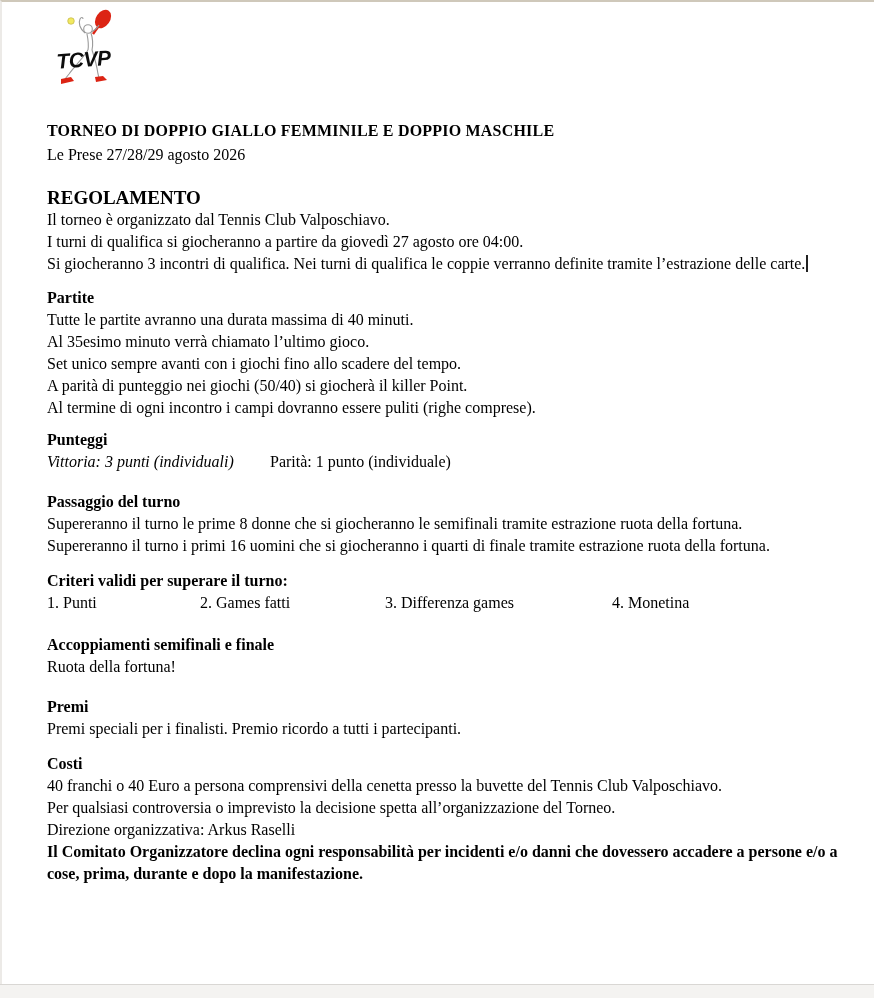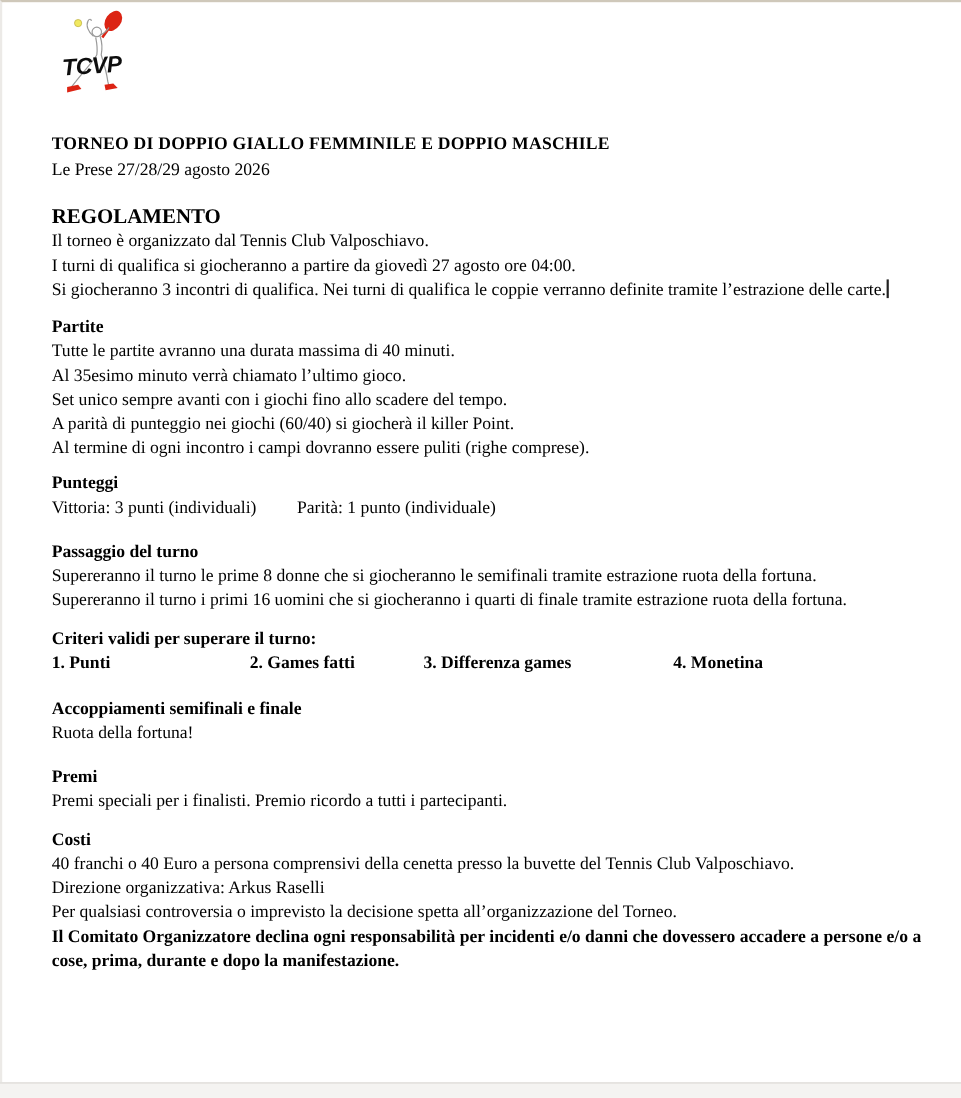--- a/index.html
+++ b/index.html
@@ -28,23 +28,23 @@
   .subtitle { font-size:16px; line-height:22px; margin:1px 0 0 0; }
   .h-main { font-size:19px; font-weight:bold; line-height:22px; margin:21px 0 0 0; }
   .h-sec  { font-size:16px; font-weight:bold; line-height:22px; margin:0; }
   .line, .para { font-size:16px; line-height:22px; margin:0; }
   .mt12{margin-top:12px} .mt10{margin-top:10px} .mt18{margin-top:18px}
   .mt14{margin-top:13px} .mt32{margin-top:20px} .mt13{margin-top:13px}
   .caret {
     display:inline-block; width:1.5px; height:17px; background:#222;
     vertical-align:-3px; margin-left:1px;
   }
-  .cell-a { display:inline-block; width:223px; }
-  .crit-row { position:relative; height:22px; font-size:16px; line-height:22px;font-weight:bold; }
-  .crit-1{position:absolute;left:0}   .crit-2{position:absolute;left:180px}
+  .cell-a { display:inline-block; width:223px;font-style:italic; }
+  .crit-row { position:relative; height:22px; font-size:16px; line-height:22px; }
+  .crit-1{position:absolute;left:0}   .crit-2{position:absolute;left:153px}
   .crit-3{position:absolute;left:338px} .crit-4{position:absolute;left:565px}
   .bold-para { font-size:16px; font-weight:bold; line-height:22px; margin:0; }
 </style>
 </head>
 <body>
 
 <div class="page">
   <div class="content">
 
     <div class="logo">
@@ -72,21 +72,21 @@
 
     <h2 class="h-main">REGOLAMENTO</h2>
     <p class="para">Il torneo è organizzato dal Tennis Club Valposchiavo.</p>
     <p class="para">I turni di qualifica si giocheranno a partire da giovedì 27 agosto ore 04:00.</p>
     <p class="para"><span>Si giocheranno 3 incontri di qualifica. Nei turni di qualifica le coppie verranno definite tramite l’estrazione delle carte.</span><span class="caret"></span></p>
 
     <h3 class="h-sec mt12">Partite</h3>
     <p class="para">Tutte le partite avranno una durata massima di 40 minuti.</p>
     <p class="para">Al 35esimo minuto verrà chiamato l’ultimo gioco.</p>
     <p class="para">Set unico sempre avanti con i giochi fino allo scadere del tempo.</p>
-    <p class="para">A parità di punteggio nei giochi (60/40) si giocherà il killer Point.</p>
+    <p class="para">A parità di punteggio nei giochi (50/40) si giocherà il killer Point.</p>
     <p class="para">Al termine di ogni incontro i campi dovranno essere puliti (righe comprese).</p>
 
     <h3 class="h-sec mt10">Punteggi</h3>
     <p class="para"><span class="cell-a">Vittoria: 3 punti (individuali)</span><span>Parità: 1 punto (individuale)</span></p>
 
     <h3 class="h-sec mt18">Passaggio del turno</h3>
     <p class="para">Supereranno il turno le prime 8 donne che si giocheranno le semifinali tramite estrazione ruota della fortuna.</p>
     <p class="para">Supereranno il turno i primi 16 uomini che si giocheranno i quarti di finale tramite estrazione ruota della fortuna.</p>
 
     <h3 class="h-sec mt14">Criteri validi per superare il turno:</h3>
@@ -99,21 +99,21 @@
 
     <h3 class="h-sec mt32">Accoppiamenti semifinali e finale</h3>
     <p class="para">Ruota della fortuna!</p>
 
     <h3 class="h-sec mt18">Premi</h3>
     <p class="para">Premi speciali per i finalisti. Premio ricordo a tutti i partecipanti.</p>
 
     <h3 class="h-sec mt14">Costi</h3>
     <p class="para">40 franchi o 40 Euro a persona comprensivi della cenetta presso la buvette del Tennis Club Valposchiavo.</p>
 
+    <p class="para">Per qualsiasi controversia o imprevisto la decisione spetta all’organizzazione del Torneo.</p>
     <p class="para">Direzione organizzativa: Arkus Raselli</p>
-    <p class="para">Per qualsiasi controversia o imprevisto la decisione spetta all’organizzazione del Torneo.</p>
 
     <p class="bold-para mt13">Il Comitato Organizzatore declina ogni responsabilità per incidenti e/o danni che dovessero accadere a persone e/o a cose, prima, durante e dopo la manifestazione.</p>
 
   </div>
 </div>
 
 <div class="below-page"></div>
 
 </body></html>

